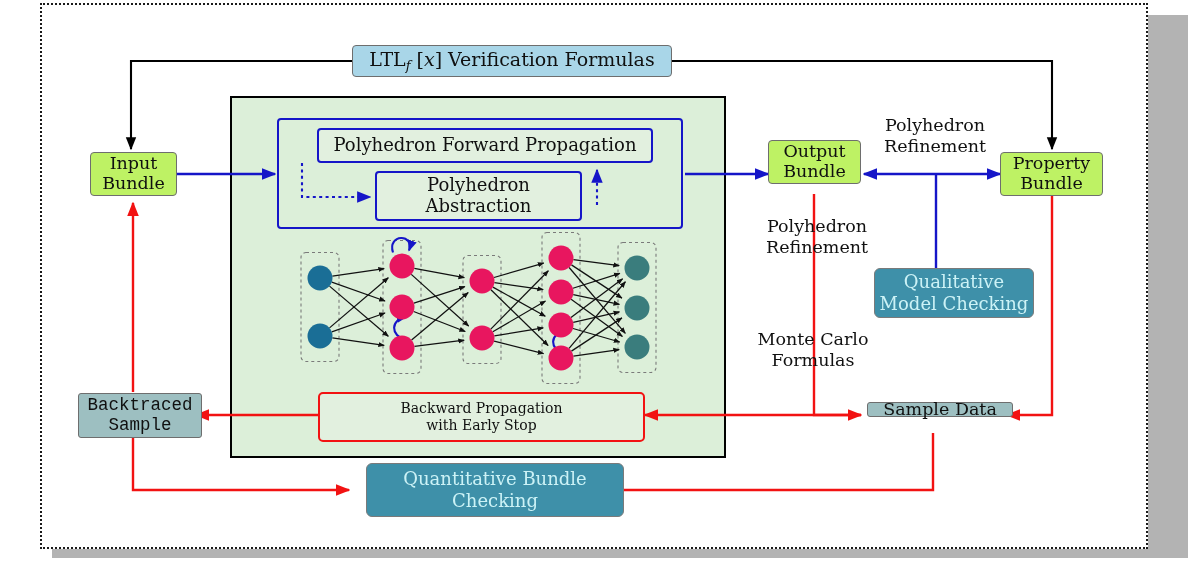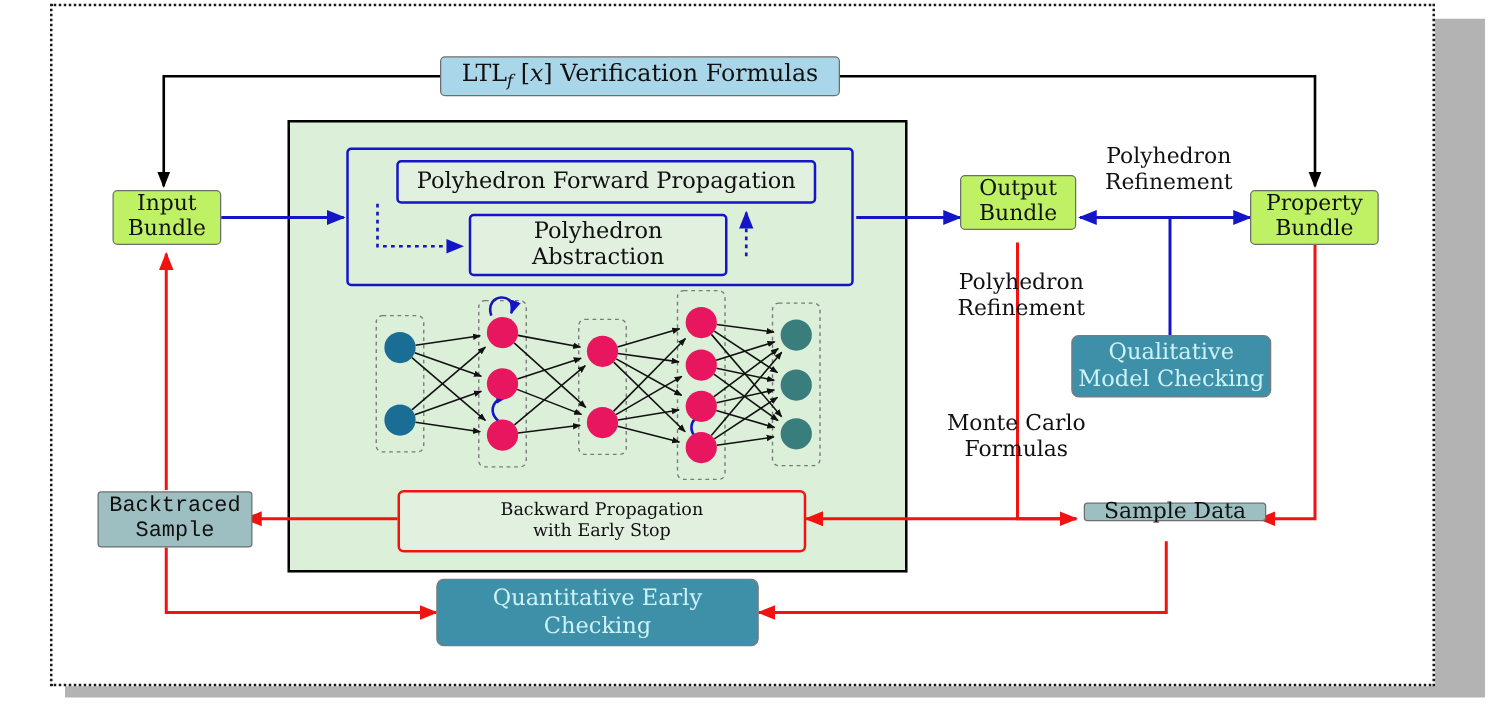--- a/index.html
+++ b/index.html
@@ -6,21 +6,21 @@
   body{width:1200px;height:566px;font-family:"DejaVu Serif","Liberation Serif",serif;overflow:hidden;}
   #stage{position:relative;width:1200px;height:566px;}
   #shadow{position:absolute;left:52px;top:15px;width:1136px;height:543px;background:#b3b3b3;}
   #dotted{position:absolute;left:40px;top:3px;width:1108px;height:546px;background:#fff;border:2px dotted #1a1a1a;box-sizing:border-box;}
   svg.layer{position:absolute;left:0;top:0;width:1200px;height:566px;overflow:visible;}
   #wires{z-index:3;}
   .node-box{position:absolute;box-sizing:border-box;display:flex;align-items:center;justify-content:center;text-align:right;z-index:5;}
   .bundle{background:#bef264;border:1.2px solid #6e6e6e;border-radius:4px;color:#101010;font-size:17.5px;line-height:1.12;}
   .ltl{background:#a9d6e8;border:1.2px solid #6e6e6e;border-radius:4px;color:#101010;font-size:19px;}
   .grayteal{background:#9dbfc1;border:1.2px solid #6e6e6e;border-radius:3px;color:#101010;font-size:17.5px;line-height:1.12;}
-  .tealbox{background:#3e90a9;border:1.2px solid #7a7a7a;border-radius:6px;color:#ccf2f6;font-size:18px;line-height:1.2;}
+  .tealbox{background:#3e90a9;border:1.2px solid #7a7a7a;border-radius:6px;color:#ccf2f6;font-size:18px;line-height:1.2;margin-left:17px;}
   .bluebox{background:#e2f0df;border:2.1px solid #1515c8;border-radius:4px;color:#101010;font-size:18px;line-height:1.15;}
   .redbox{background:#e2f0df;border:2.6px solid #f21212;border-radius:5px;color:#101010;font-size:14px;line-height:1.2;}
   #greenpanel{position:absolute;left:230px;top:96px;width:496px;height:362px;background:#dcefd9;border:2.6px solid #000;box-sizing:border-box;z-index:1;}
   #blueouter{position:absolute;left:277px;top:118px;width:406px;height:111px;border:2.1px solid #1515c8;border-radius:4px;box-sizing:border-box;z-index:2;}
   .lbl{position:absolute;color:#111;font-size:17.5px;line-height:1.22;text-align:center;z-index:5;}
   .ltl-sub{font-size:13px;vertical-align:-0.32em;font-style:italic;}
   .ltl-it{font-style:italic;}
   .nnwrap{position:absolute;left:230px;top:96px;width:496px;height:362px;z-index:4;}
 </style>
 </head>
@@ -197,21 +197,21 @@
   <div class="node-box grayteal" style="left:867px;top:402px;width:146px;height:15px;">
     <span>Sample Data</span>
   </div>
 
   <div class="node-box tealbox" style="left:857px;top:268px;width:160px;height:50px;flex-direction:column;">
     <span>Qualitative</span>
     <span>Model Checking</span>
   </div>
 
   <div class="node-box tealbox" style="left:349px;top:463px;width:258px;height:54px;flex-direction:column;">
-    <span>Quantitative Early</span>
+    <span>Quantitative Bundle</span>
     <span>Checking</span>
   </div>
 
   <div class="lbl" style="left:860px;top:115px;width:150px;">
     <div>Polyhedron</div>
     <div>Refinement</div>
   </div>
 
   <div class="lbl" style="left:742px;top:216px;width:150px;">
     <div>Polyhedron</div>

